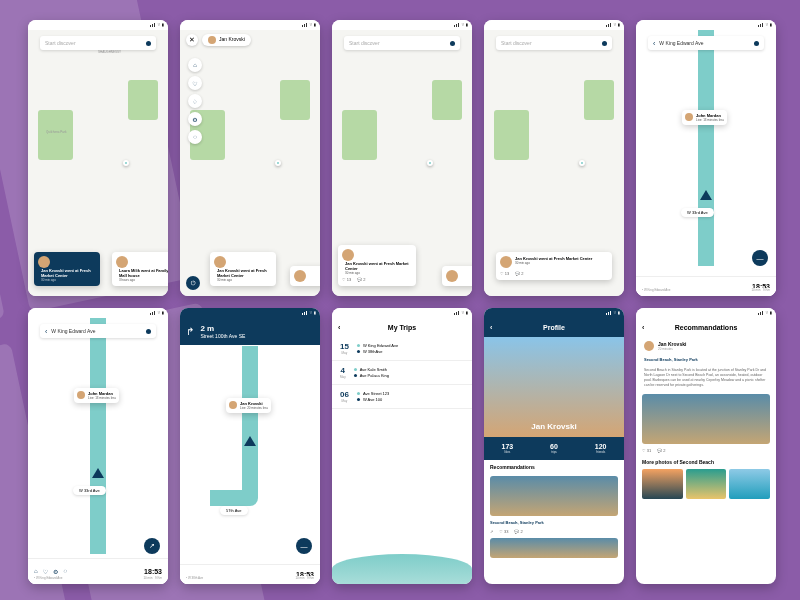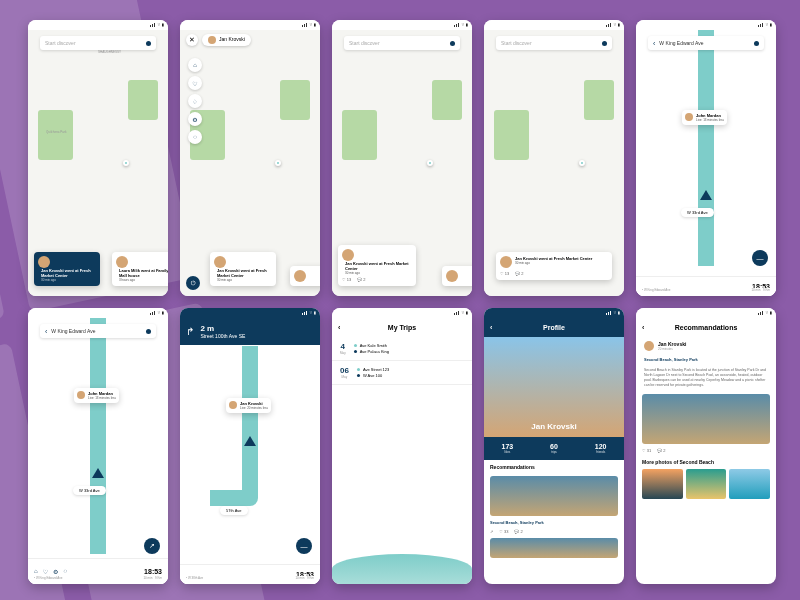--- a/index.html
+++ b/index.html
@@ -344,20 +344,30 @@
           <i></i>
           <i></i>
           <i></i>
         </span>
         <span>⌔ ▮</span>
       </div>
 <div class="header"><span class="hback">‹</span><span>My Trips</span></div>
 <div id="trips-list">
         <div class="trip">
           <div class="trip-date">
+            <div class="d">15</div>
+            <div class="m">May</div>
+          </div>
+          <div class="trip-locs">
+            <div class="trip-loc"><span class="dot"></span>W King Edward Ave</div>
+            <div class="trip-loc"><span class="dot end"></span>W 38thAve</div>
+          </div>
+        </div>
+        <div class="trip">
+          <div class="trip-date">
             <div class="d">4</div>
             <div class="m">May</div>
           </div>
           <div class="trip-locs">
             <div class="trip-loc"><span class="dot"></span>Ave Kale Smith</div>
             <div class="trip-loc"><span class="dot end"></span>Ave Palaca King</div>
           </div>
         </div>
         <div class="trip">
           <div class="trip-date">

